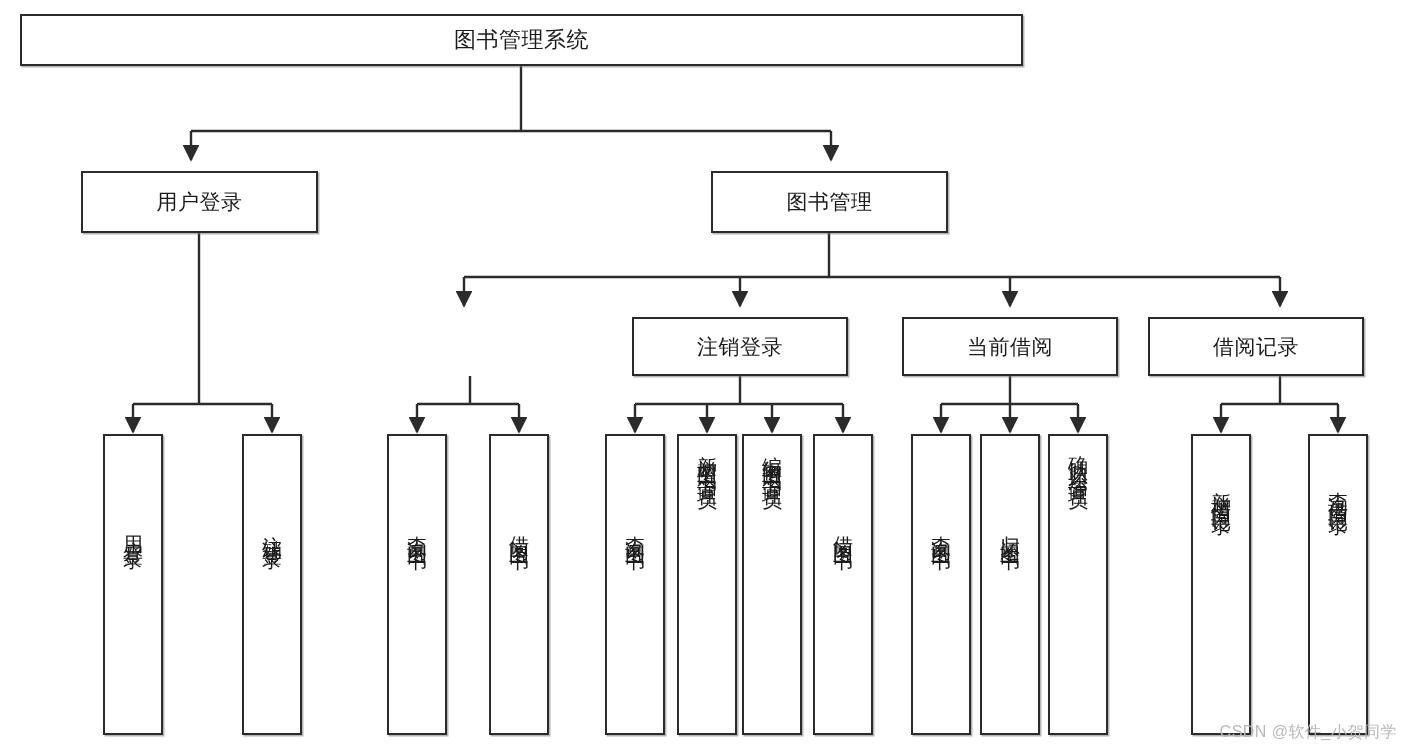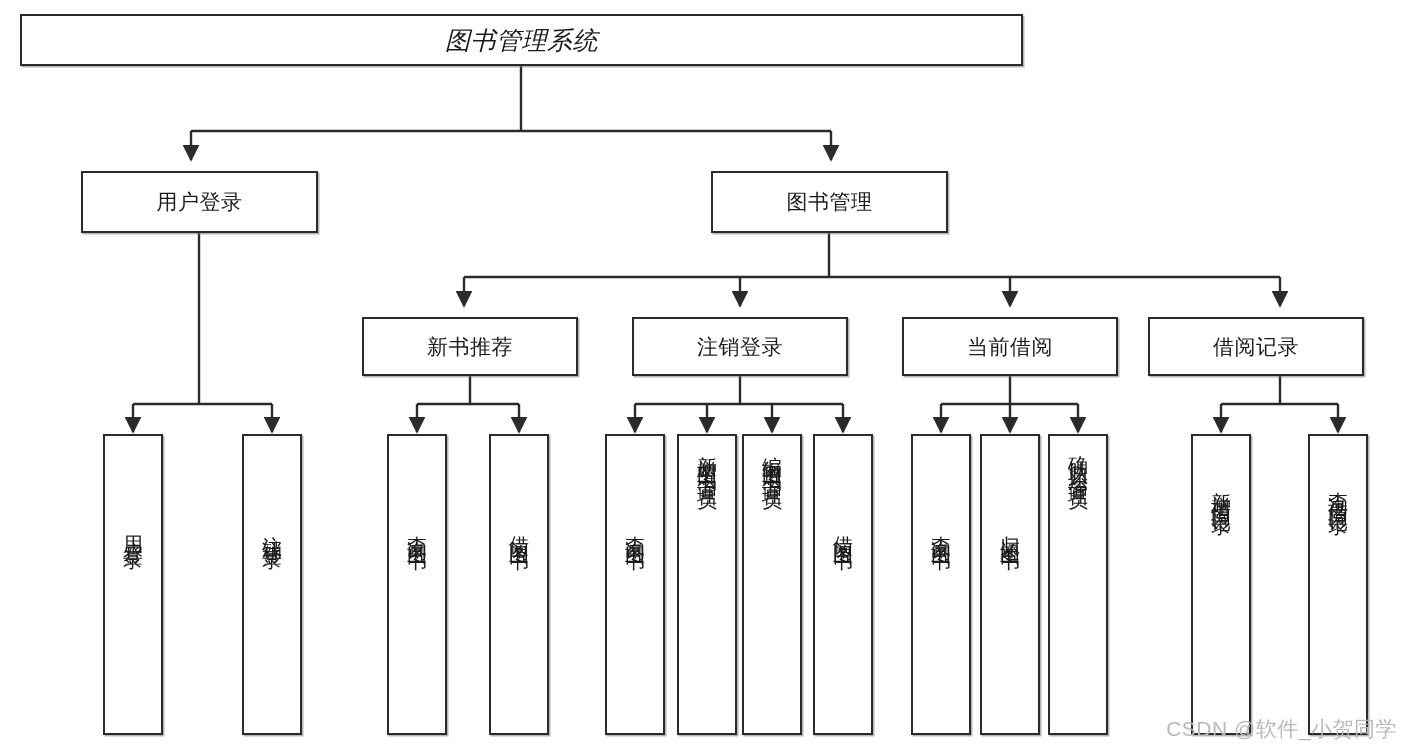--- a/index.html
+++ b/index.html
@@ -36,22 +36,21 @@
     color: #1b1b1b;
     box-shadow: 1.5px 1.5px 0 rgba(120,120,120,0.55);
   }
   .node.horiz {
     font-size: 21px;
     letter-spacing: 0.5px;
     line-height: 1.2;
     padding: 2px 6px;
   }
   .node.root {
-    font-size: 25px;
-    font-style: italic;
+    font-size: 22px;
   }
   .node.leaf {
     font-size: 20px;
     align-items: flex-start;
     justify-content: center;
     padding-top: 4px;
   }
   .vtext {
     writing-mode: vertical-rl;
     text-orientation: upright;
@@ -60,21 +59,21 @@
     white-space: nowrap;
     display: block;
   }
   .leaf-mid .vtext {
     padding-top: 80px;
   }
   .watermark {
     position: absolute;
     right: 8px;
     bottom: 4px;
-    font-size: 21px;
+    font-size: 16px;
     color: #b9b9b9;
     letter-spacing: 0.5px;
     white-space: nowrap;
   }
 </style>
 </head>
 <body>
 
 <div id="canvas">
 
@@ -132,23 +131,20 @@
     <span>图书管理系统</span>
   </div>
 
   <div class="node horiz" style="left:81px; top:171px; width:237px; height:62px;">
     <span>用户登录</span>
   </div>
   <div class="node horiz" style="left:711px; top:171px; width:237px; height:62px;align-items:center;">
     <span>图书管理</span>
   </div>
 
-  <div class="node horiz" style="left:362px; top:317px; width:216px; height:59px;">
-    <span>新书推荐</span>
-  </div>
   <div class="node horiz" style="left:632px; top:317px; width:216px; height:59px;">
     <span>注销登录</span>
   </div>
   <div class="node horiz" style="left:902px; top:317px; width:216px; height:59px;">
     <span>当前借阅</span>
   </div>
   <div class="node horiz" style="left:1148px; top:317px; width:216px; height:59px;">
     <span>借阅记录</span>
   </div>
 

